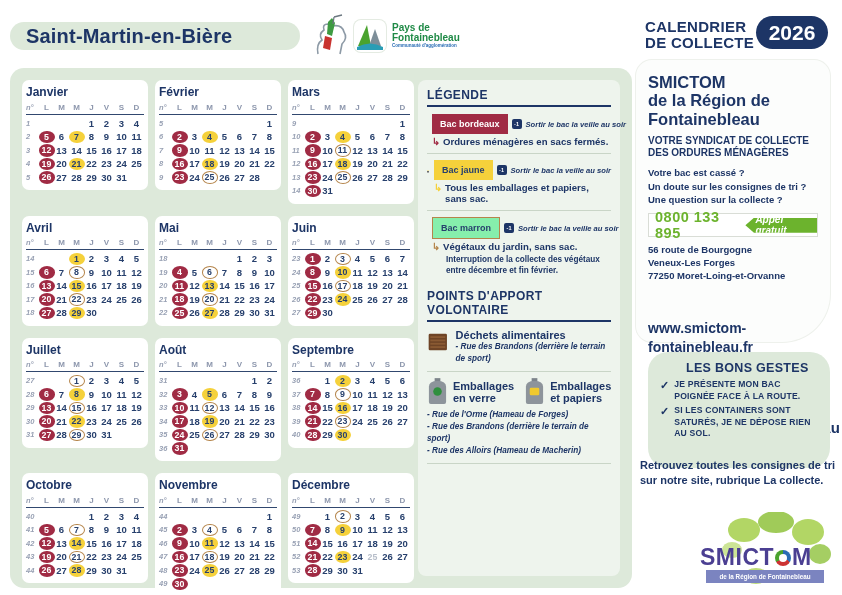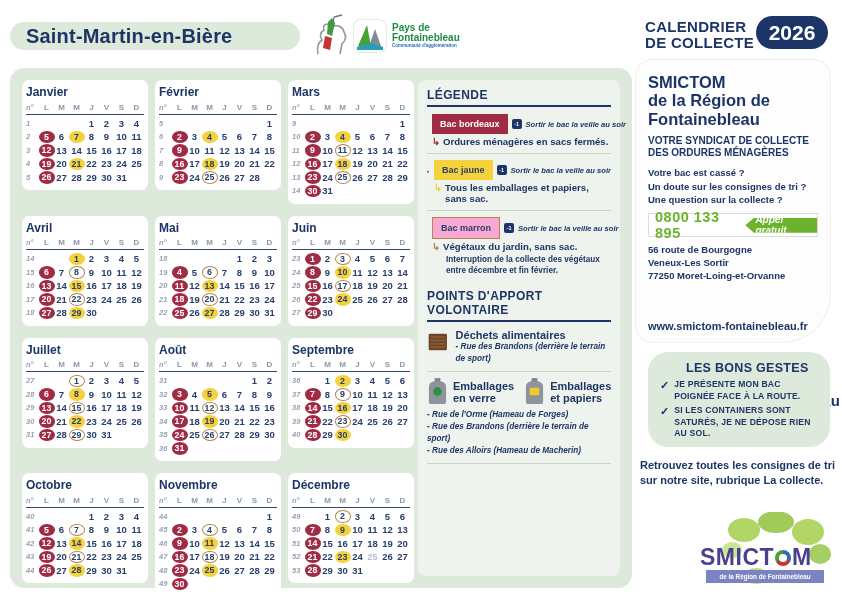--- a/index.html
+++ b/index.html
@@ -48,21 +48,21 @@
   .legend-col { position:absolute; left:408px; top:12px; width:202px; height:496px;
     background:rgba(255,255,255,.5); border-radius:8px; padding:8px 9px; }
   .sec-title { font-size:12px; font-weight:800; color:var(--navy,#1d3566); letter-spacing:.4px;
     border-bottom:2px solid var(--navy,#1d3566); padding-bottom:3px; margin-bottom:7px; }
   .lg-item { display:flex; gap:5px; align-items:flex-start; }
   .lg-body { flex:1; }
   .lg-top { display:flex; align-items:center; gap:4px; }
   .pill { font-size:9px; font-weight:800; padding:5px 8px; border-radius:0; white-space:nowrap; }
   .pill-bordeaux { background:var(--bordeaux,#a02b44); color:#fff; }
   .pill-jaune { background:var(--jaune,#f5d13b); color:var(--navy-text,#27406d); }
-  .pill-marron { border:1.4px solid var(--marron,#b5854b); color:var(--navy-text,#27406d); background:#f9a8d4; }
+  .pill-marron { border:1.4px solid var(--marron,#b5854b); color:var(--navy-text,#27406d); background:#86efac; }
   .cal-ic { width:10px; height:10px; background:var(--navy,#1d3566); color:#fff; border-radius:2px;
     font-size:5.5px; font-weight:800; display:inline-flex; align-items:center; justify-content:center; flex:0 0 auto; }
   .remind { font-size:7.6px; font-style:italic; font-weight:700; color:var(--navy,#1d3566); white-space:nowrap; }
   .lg-desc { font-size:9.6px; font-weight:700; color:var(--navy,#1d3566); margin-top:2px; display:flex; gap:3px; }
   .arrow { font-weight:800; }
   .lg-note { font-size:8.2px; font-weight:700; color:var(--navy,#1d3566); margin:3px 0 0 14px; line-height:1.3; }
   .divider { border-top:1px solid #c9d5c7; margin:6px 0; }
 
   .pav-item { display:flex; gap:7px; align-items:flex-start; }
   .pav-label { font-size:11px; font-weight:800; color:var(--navy,#1d3566); line-height:1.1; }
@@ -79,28 +79,28 @@
   .questions div { font-size:9.5px; font-weight:700; color:var(--navy,#1d3566); line-height:1.4; }
   .phone-box { margin-top:7px; background:#fff; border:1px solid #d9ddd6; height:24px;
     display:flex; align-items:center; padding-left:6px; gap:5px; }
   .phone-num { font-size:14.5px; font-weight:800; color:var(--green,#6cb32d); letter-spacing:.5px; }
   .phone-badge { background:var(--green,#6cb32d); color:#fff; font-size:10px; font-style:italic; font-weight:800;
     height:15px; padding:0 6px 0 10px; display:flex; align-items:center;
     clip-path:polygon(12% 0,100% 0,100% 100%,12% 100%,0 50%); }
   .address { margin-top:7px; }
   .address div, .sites div { font-size:9.5px; font-weight:700; color:var(--navy,#1d3566); line-height:1.35; }
   .sites { margin-top:7px; }
-  .sites div { font-weight:800; font-size:11px;margin-top:36px; }
+  .sites div { font-weight:800; font-size:14px;margin-top:36px; }
   .fb-row { margin-top:8px; display:flex; align-items:center; gap:6px; margin-left:8px; }
   .fb-ic { width:15px; height:15px; background:var(--facebook-blue,#3b5a9a); border-radius:3px; color:#fff;
     font-family:"Liberation Serif",serif; font-weight:700; font-size:12px;
     display:flex; align-items:flex-end; justify-content:center; line-height:1; padding-bottom:1px; }
   .fb-handle { font-size:15px; font-weight:800; color:var(--navy,#1d3566); }
 
-  .bons-gestes { position:absolute; left:648px; top:352px; width:182px; height:95px;
+  .bons-gestes { position:absolute; left:648px; top:352px; width:182px; height:116px;
     background:var(--panel-green,#dde9da); border-radius:20px; padding:9px 8px 8px 12px; }
   .bg-title { font-size:12.5px; font-weight:800; color:var(--navy,#1d3566); margin:0 0 4px 26px; letter-spacing:.3px; }
   .bg-item { display:flex; gap:5px; }
   .bg-check { color:var(--navy,#1d3566); font-size:11px; font-weight:800; line-height:1.1; }
   .bg-text { font-size:8.6px; font-weight:700; color:var(--navy,#1d3566); line-height:1.35; letter-spacing:.2px; }
 
   .footer-note { position:absolute; left:640px; top:458px; width:200px; }
   .footer-note div { font-size:11px; font-weight:700; color:var(--navy,#1d3566); line-height:1.4; }
 
   .smictom-logo { position:absolute; left:692px; top:512px; width:140px; height:76px; }
@@ -1273,21 +1273,21 @@
       <div>Votre bac est cassé ?</div>
       <div>Un doute sur les consignes de tri ?</div>
       <div>Une question sur la collecte ?</div>
     </div>
     <div class="phone-box">
       <span class="phone-num">0800 133 895</span>
       <span class="phone-badge">Appel gratuit</span>
     </div>
     <div class="address">
       <div>56 route de Bourgogne</div>
-      <div>Veneux-Les Sortir</div>
+      <div>Veneux-Les Forges</div>
       <div>77250 Moret-Loing-et-Orvanne</div>
     </div>
     <div class="sites">
       <div>www.smictom-fontainebleau.fr</div>
       <div>www.lasolutioncestvous.fr</div>
     </div>
     <div class="fb-row">
       <span class="fb-ic">f</span>
       <span class="fb-handle">@smictomfontainebleau</span>
     </div>

